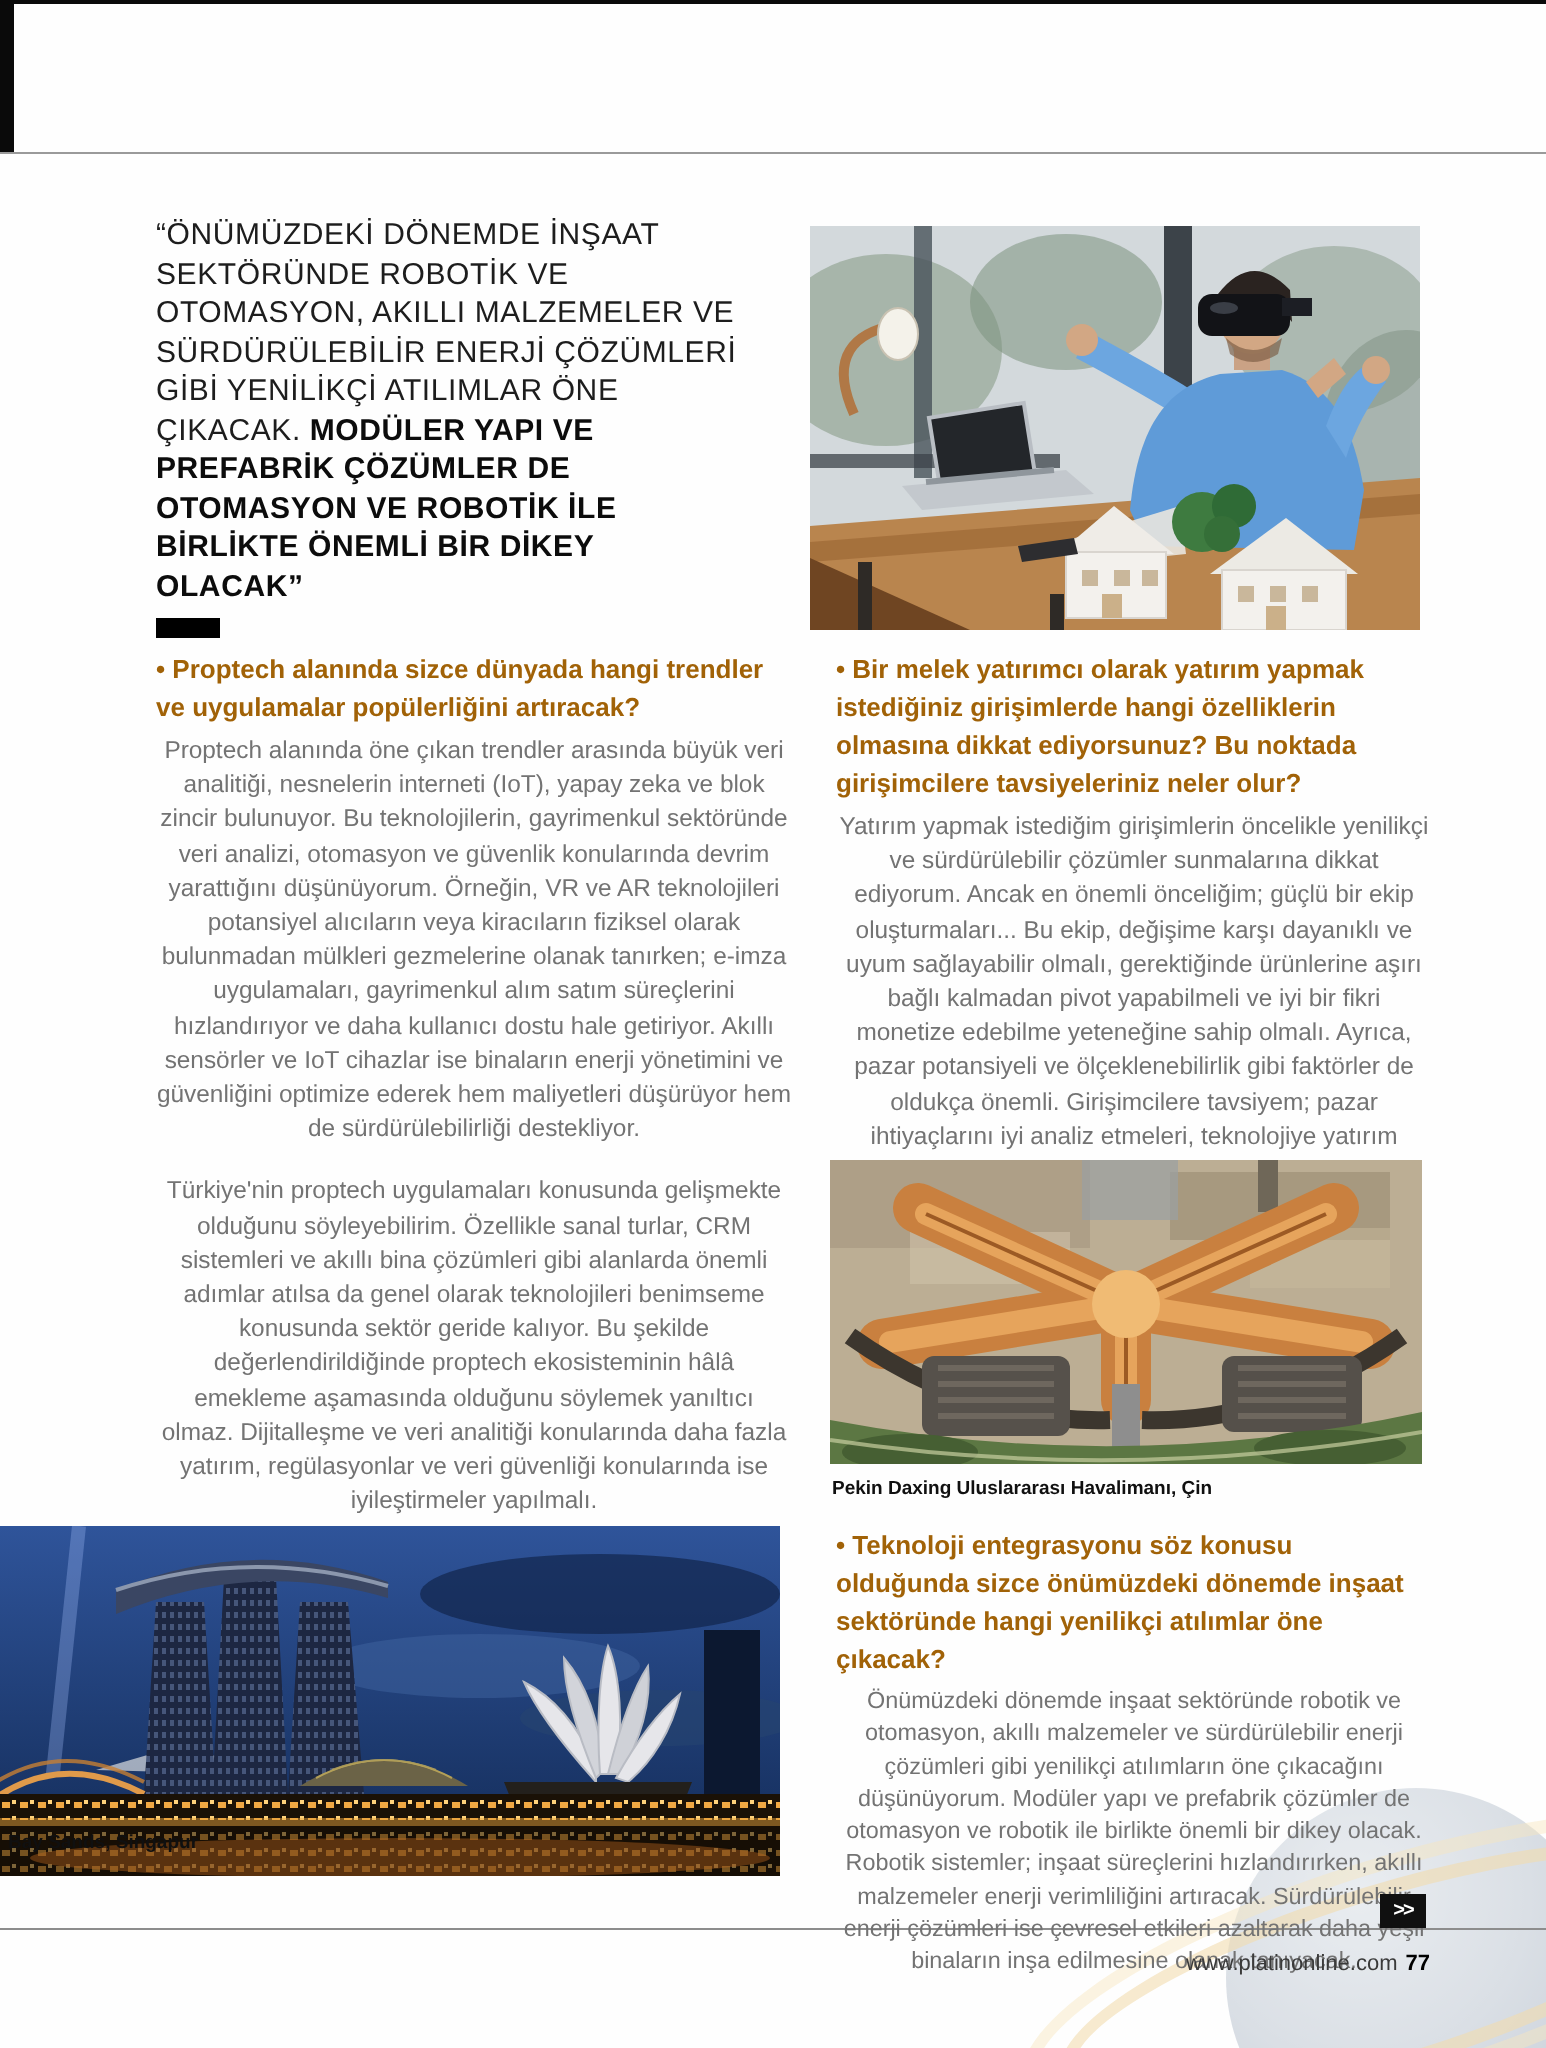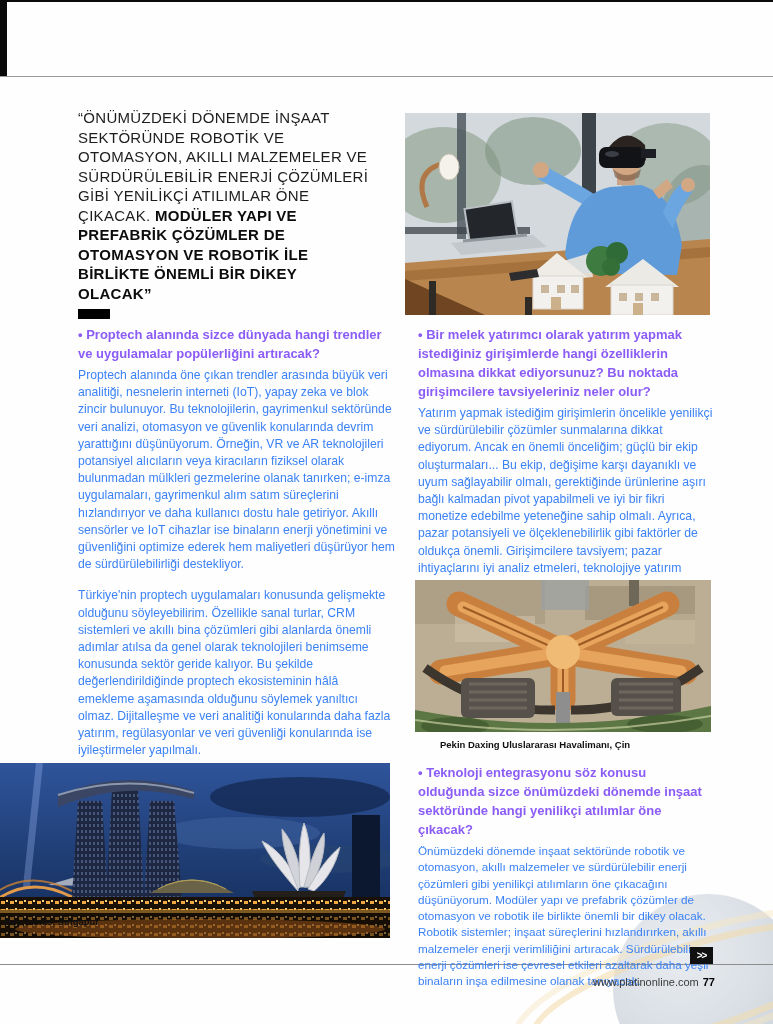--- a/index.html
+++ b/index.html
@@ -15,32 +15,32 @@
   .quote-block{position:absolute;left:78px;top:108px;width:292px;
     font-size:15px;line-height:19.5px;letter-spacing:.3px;color:#1d1d1d;}
   .quote-block .bold{font-weight:700;color:#0c0c0c;}
   .endmark{display:block;width:32px;height:10px;background:#000;margin-top:6px;}
 
   .col{position:absolute;}
   .col-left{left:78px;top:325px;width:318px;}
   .col-right-1{left:418px;top:325px;width:298px;}
   .col-right-2{left:418px;top:763px;width:298px;}
 
-  .q{font-weight:700;font-size:13px;line-height:19px;color:#8b5cf6;margin:0 0 4px 0;}
-  .a{font-size:12.2px;line-height:17.2px;color:#3b82f6;margin:0 0 14px 0;}
+  .q{font-weight:700;font-size:13px;line-height:19px;color:#a16207;margin:0 0 4px 0;}
+  .a{font-size:12.2px;line-height:17.2px;color:#737373;margin:0 0 14px 0;text-align:center;}
   .a.tight{font-size:11.7px;line-height:16.3px;margin:0;}
 
   .photo{position:absolute;overflow:hidden;}
   .photo svg{display:block;}
   .photo-vr{left:405px;top:113px;width:305px;height:202px;}
   .photo-airport{left:415px;top:580px;width:296px;height:152px;}
   .photo-sg{left:0;top:763px;width:390px;height:175px;}
 
   .caption{position:absolute;font-weight:700;font-size:9.5px;line-height:12px;color:#101010;}
-  .caption-airport{left:440px;top:739px;width:296px;}
+  .caption-airport{left:416px;top:739px;width:296px;}
   .caption-sg{left:4px;top:916px;width:300px;}
 
   .nextbox{position:absolute;left:690px;top:947px;width:23px;height:17px;background:#101010;
     color:#fff;font-weight:700;font-size:10px;line-height:17px;text-align:center;letter-spacing:-1px;z-index:2;}
   .footer-text{position:absolute;right:58px;top:976px;font-size:11px;color:#3a3a3a;z-index:2;}
   .footer-text .pg{font-weight:700;color:#000;margin-left:4px;text-align:center;}
 
   .watermark{position:absolute;right:-50px;bottom:-80px;width:240px;height:240px;z-index:0;opacity:.40;pointer-events:none;}
   .watermark .sphere{position:absolute;left:30px;top:30px;width:190px;height:190px;border-radius:50%;
     background:radial-gradient(circle at 35% 28%, #ccd5de 0%, #a7b3c2 45%, #8595aa 75%, #77879d 100%);}

